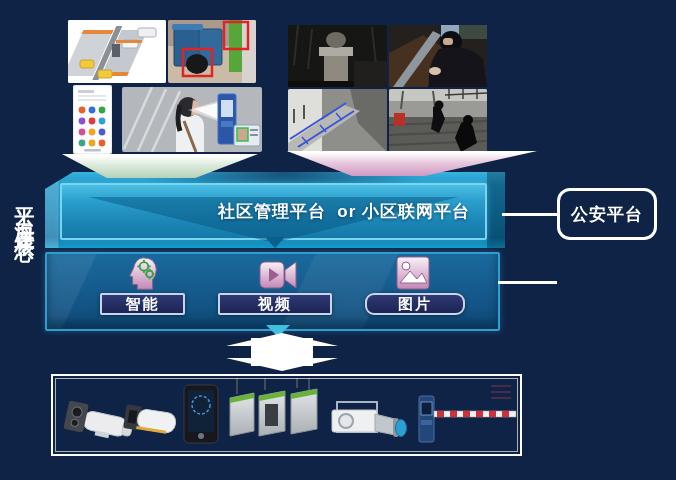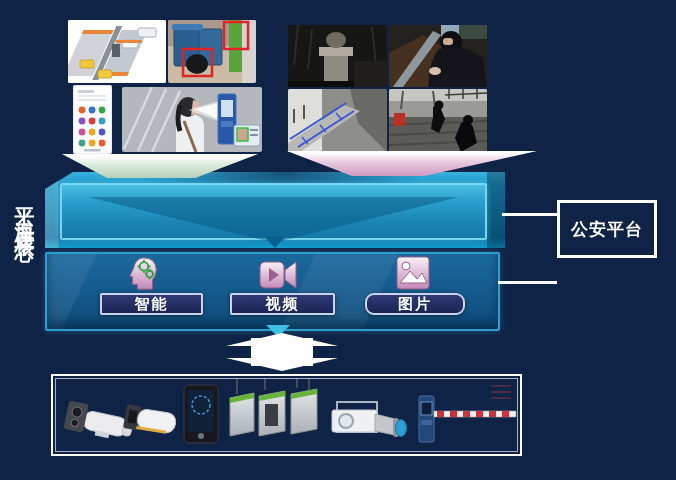--- a/index.html
+++ b/index.html
@@ -244,20 +244,21 @@
   </div>
 
   <div class="slab"></div>
   <div class="funnel funnel-left"></div>
   <div class="funnel funnel-right"></div>
 
   <div class="main-bar">
     <div class="chevron"></div>
   </div>
   <div class="bar-diamond"></div>
+  <div class="bar-title">社区管理平台  or 小区联网平台</div>
 
   <div class="layer2"></div>
   <div class="layer2-diamond"></div>
 
   <svg class="cap-icon" style="left:124px;top:255px;" viewBox="0 0 40 40">
     <defs>
         <linearGradient id="pinkA" x1="0" y1="0" x2="0" y2="1">
       <stop offset="0" stop-color="#f9f1f7"></stop>
           <stop offset="1" stop-color="#c488b8"></stop>
         </linearGradient>
@@ -271,50 +272,50 @@
       <line x1="21" y1="5" x2="21" y2="8"></line>
         <line x1="21" y1="16" x2="21" y2="19"></line>
         <line x1="14" y1="12" x2="17" y2="12"></line>
         <line x1="25" y1="12" x2="28" y2="12"></line>
       <line x1="27" y1="14.5" x2="27" y2="16.5"></line>
         <line x1="27" y1="23.5" x2="27" y2="25.5"></line>
         <line x1="22" y1="20" x2="24" y2="20"></line>
         <line x1="30" y1="20" x2="32" y2="20"></line>
     </g>
   </svg>
-  <div class="cap-label" style="left:100px;top:293px;width:103px;">智能</div>
+  <div class="cap-label" style="left:100px;top:293px;width:85px;">智能</div>
 
   <svg class="cap-icon" style="left:258px;top:257px;width:40px;height:36px;" viewBox="0 0 40 34">
     <defs>
         <linearGradient id="pinkB" x1="0" y1="0" x2="0" y2="1">
       <stop offset="0" stop-color="#f9f1f7"></stop>
           <stop offset="1" stop-color="#c488b8"></stop>
         </linearGradient>
       </defs>
     <rect x="2" y="4" width="24" height="26" rx="5" fill="url(#pinkB)" stroke="#8f5f86"></rect>
     <polygon points="27,12 38,4 38,30 27,22" fill="url(#pinkB)" stroke="#8f5f86"></polygon>
     <polygon points="11,10 21,17 11,24" fill="#9a5f90"></polygon>
   </svg>
-  <div class="cap-label" style="left:230px;top:293px;width:105px;">视频</div>
+  <div class="cap-label" style="left:218px;top:293px;width:114px;">视频</div>
 
   <svg class="cap-icon" style="left:396px;top:255px;width:34px;height:36px;" viewBox="0 0 34 36">
     <defs>
         <linearGradient id="pinkC" x1="0" y1="0" x2="0" y2="1">
       <stop offset="0" stop-color="#f9f1f7"></stop>
           <stop offset="1" stop-color="#c488b8"></stop>
         </linearGradient>
       </defs>
     <rect x="1" y="2" width="32" height="32" rx="3" fill="url(#pinkC)" stroke="#8f5f86"></rect>
     <circle cx="10" cy="11" r="4" fill="#ffffff" stroke="#9a5f90"></circle>
     <polygon points="4,28 14,16 21,24 26,18 31,28" fill="#ffffff" stroke="#9a5f90"></polygon>
   </svg>
   <div class="cap-label" style="left:365px;top:293px;width:100px;border-radius:9px;">图片</div>
 
   <div class="connector" style="left:502px;top:213px;width:55px;"></div>
-  <div class="ext-box" style="top:200px;height:58px;">公安平台</div>
+  <div class="ext-box" style="top:188px;height:52px;border-radius:13px;">公安平台</div>
 
   <div class="connector" style="left:498px;top:281px;width:59px;"></div>
 
   <svg class="dbl-arrow" width="112" height="38" viewBox="0 0 112 38">
     <polygon points="56,0 0,13 112,13" fill="#ffffff"></polygon>
     <rect x="25" y="5" width="62" height="28" fill="#ffffff"></rect>
     <polygon points="56,38 0,25 112,25" fill="#ffffff"></polygon>
   </svg>
 
   <div class="devices">

